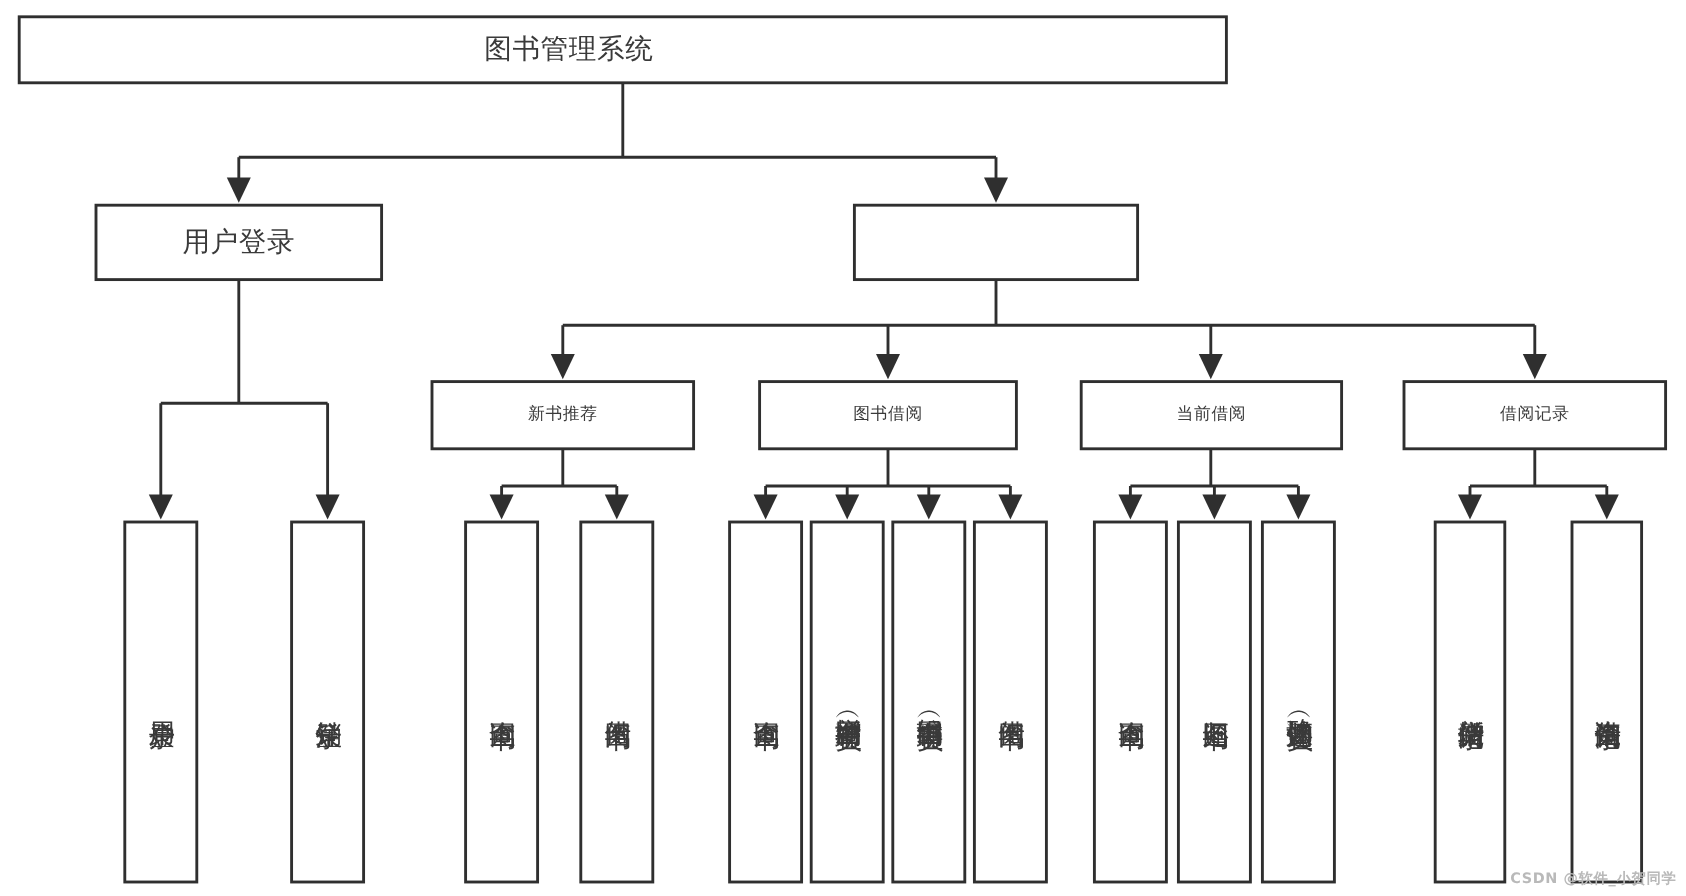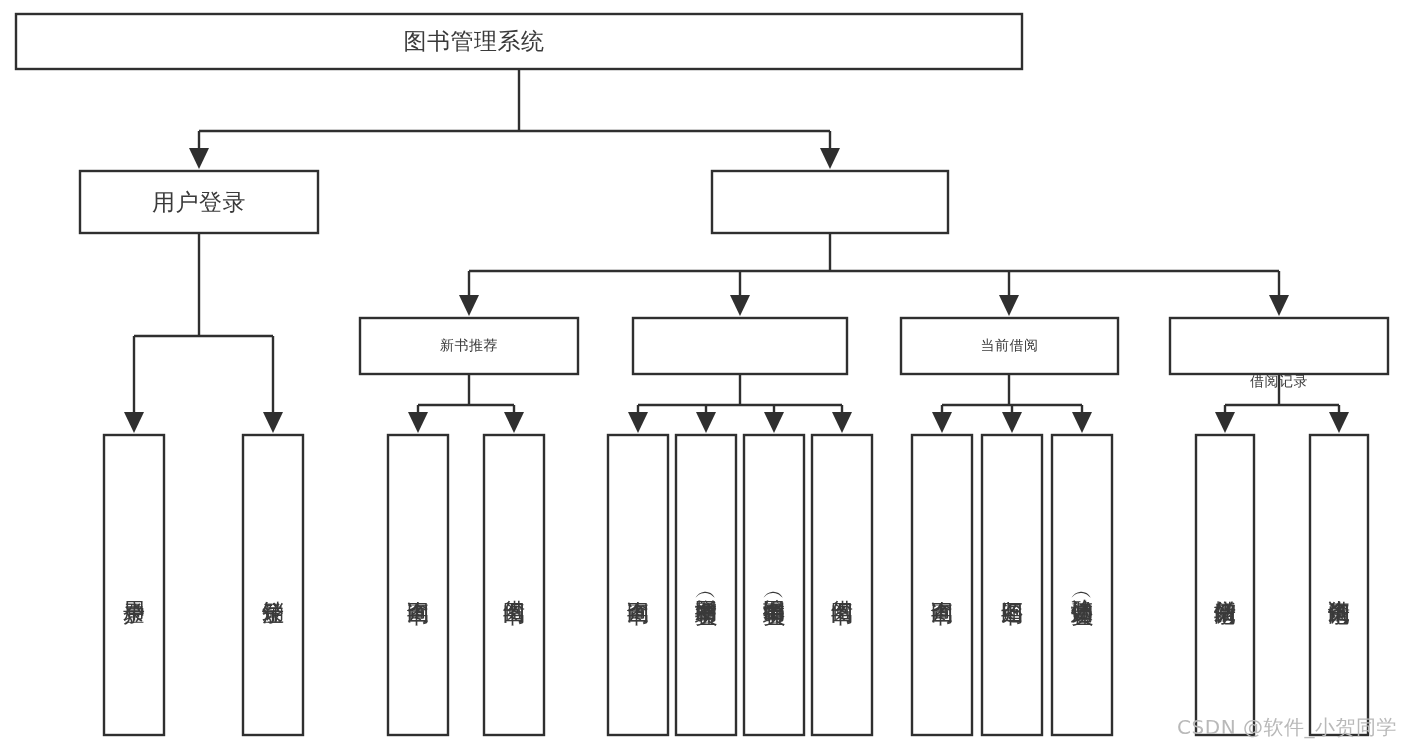--- a/index.html
+++ b/index.html
@@ -70,24 +70,25 @@
     text-orientation: upright;
     -webkit-writing-mode: vertical-rl;
     white-space: nowrap;
     pointer-events: none;
   }
   .watermark {
     position: absolute;
     right: 8px;
     bottom: 6px;
     color: #b9b9b9;
-    font-size: 20px;
+    font-size: 12px;
     letter-spacing: 0.5px;
     white-space: nowrap;
     user-select: none;
+    font-weight: bold;
   }
 </style>
 </head>
 <body>
 
 <div id="diagram-root">
 
   <svg class="flow" viewBox="0 0 1405 747">
 
     <g>
@@ -190,22 +191,23 @@
     <rect class="box-rect" x="1052" y="435" width="60" height="300"></rect>
     <rect class="box-rect" x="1196" y="435" width="58" height="300"></rect>
     <rect class="box-rect" x="1310" y="435" width="58" height="300"></rect>
   </svg>
 
   <div class="node-label lvl1" style="left: 16px; top: 14px; width: 916px; height: 55px;">图书管理系统</div>
 
   <div class="node-label lvl1" style="left: 80px; top: 171px; width: 238px; height: 62px;">用户登录</div>
 
   <div class="node-label" style="left: 360px; top: 318px; width: 218px; height: 56px;">新书推荐</div>
+  <div class="node-label" style="left: 633px; top: 318px; width: 214px; height: 56px;">图书借阅</div>
   <div class="node-label" style="left: 901px; top: 318px; width: 217px; height: 56px;">当前借阅</div>
-  <div class="node-label" style="left: 1170px; top: 318px; width: 218px; height: 56px; margin-top: 36px;">借阅记录</div>
+  <div class="node-label" style="left: 1170px; top: 318px; width: 218px; height: 56px;">借阅记录</div>
 
   <div class="leaf-label" style="left: 104px; top: 435px; width: 60px; height: 300px;">用户登录</div>
   <div class="leaf-label" style="left: 243px; top: 435px; width: 60px; height: 300px;">注销登录</div>
   <div class="leaf-label" style="left: 388px; top: 435px; width: 60px; height: 300px;">查询图书</div>
   <div class="leaf-label" style="left: 484px; top: 435px; width: 60px; height: 300px;">借阅图书</div>
   <div class="leaf-label" style="left: 608px; top: 435px; width: 60px; height: 300px;">查询图书</div>
   <div class="leaf-label" style="left: 676px; top: 435px; width: 60px; height: 300px;">新增图书（管理员）</div>
   <div class="leaf-label" style="left: 744px; top: 435px; width: 60px; height: 300px;">编辑图书（管理员）</div>
   <div class="leaf-label" style="left: 812px; top: 435px; width: 60px; height: 300px;">借阅图书</div>
   <div class="leaf-label" style="left: 912px; top: 435px; width: 60px; height: 300px;">查询图书</div>

